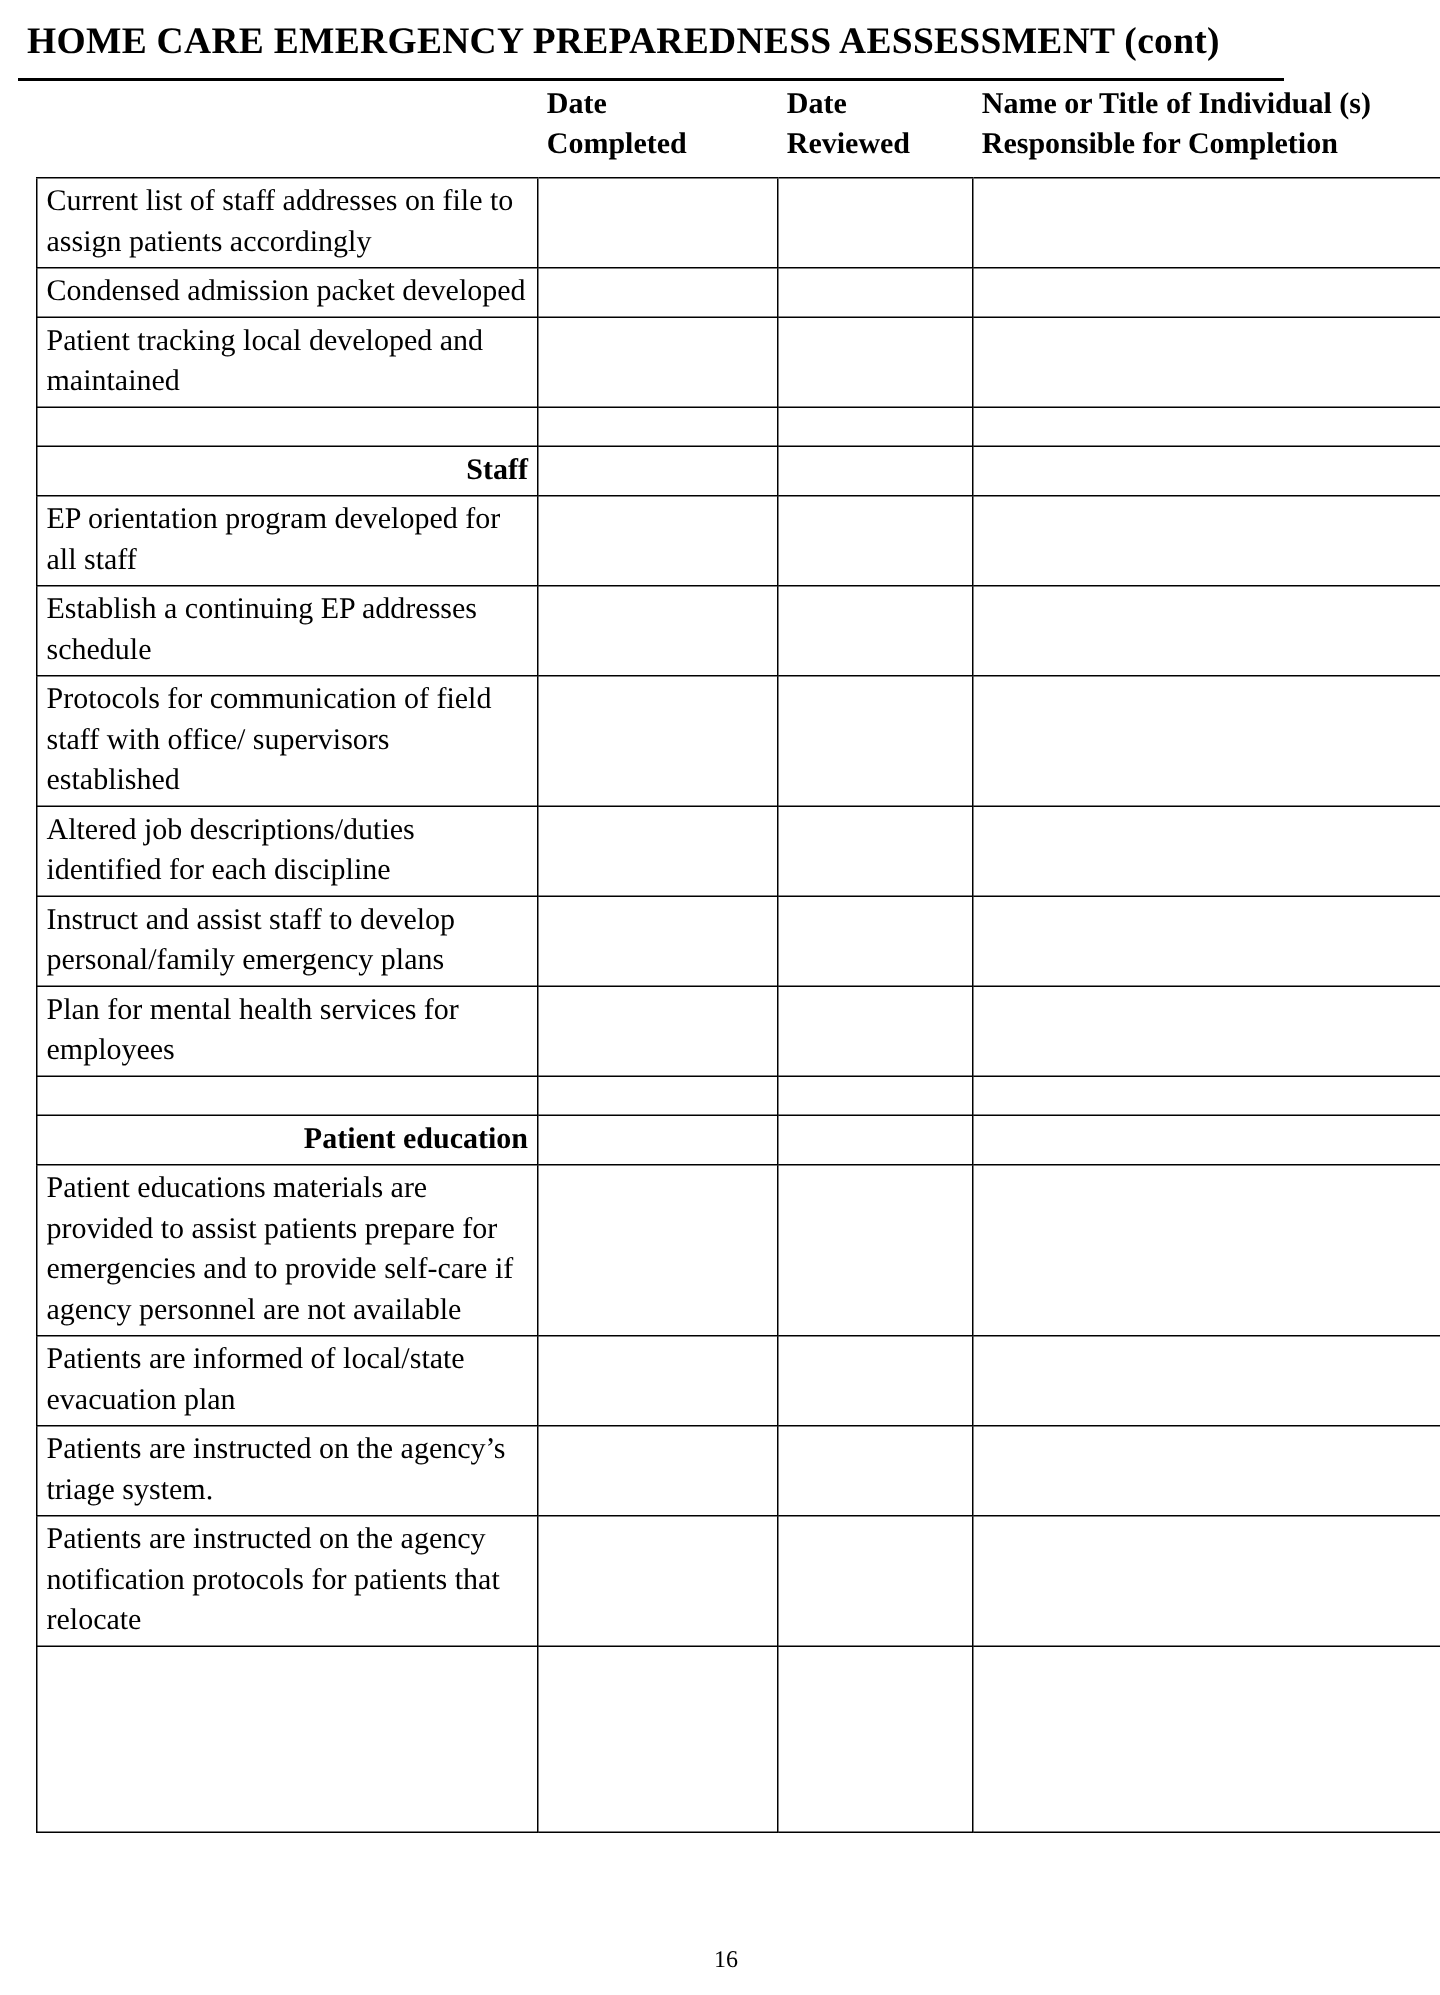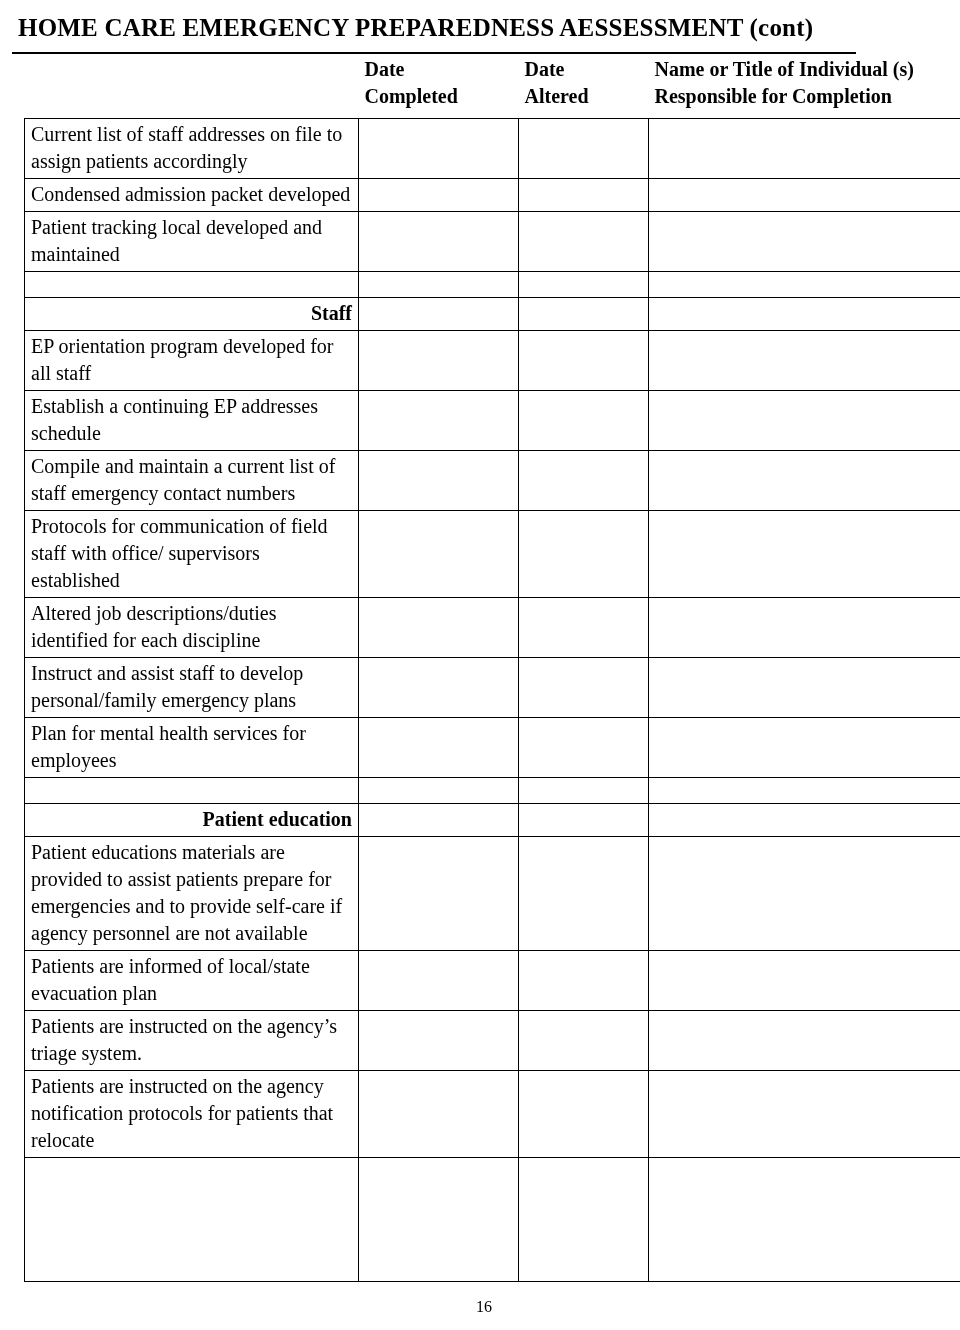--- a/index.html
+++ b/index.html
@@ -112,21 +112,21 @@
     </colgroup>
     <thead>
       <tr class="header-row">
         <th class="hdr-blank"></th>
         <th class="hdr-date-completed">
           <div>Date</div>
           <div>Completed</div>
         </th>
         <th class="hdr-date-reviewed">
           <div>Date</div>
-          <div>Altered</div>
+          <div>Reviewed</div>
         </th>
         <th class="hdr-name-title">
           <div>Name or Title of Individual (s)</div>
           <div>Responsible for Completion</div>
         </th>
       </tr>
     </thead>
     <tbody>
         <tr>
           <td class="label">Current list of staff addresses on file to assign patients accordingly</td>
@@ -164,26 +164,20 @@
           <td></td>
           <td class="col-last"></td>
         </tr>
         <tr>
           <td class="label">Establish a continuing EP addresses schedule</td>
           <td></td>
           <td></td>
           <td class="col-last"></td>
         </tr>
         <tr>
-          <td class="label">Compile and maintain a current list of staff emergency contact numbers</td>
-          <td></td>
-          <td></td>
-          <td class="col-last"></td>
-        </tr>
-        <tr>
           <td class="label">Protocols for  communication of field staff with office/ supervisors established</td>
           <td></td>
           <td></td>
           <td class="col-last"></td>
         </tr>
         <tr>
           <td class="label">Altered job descriptions/duties identified for each discipline</td>
           <td></td>
           <td></td>
           <td class="col-last"></td>

